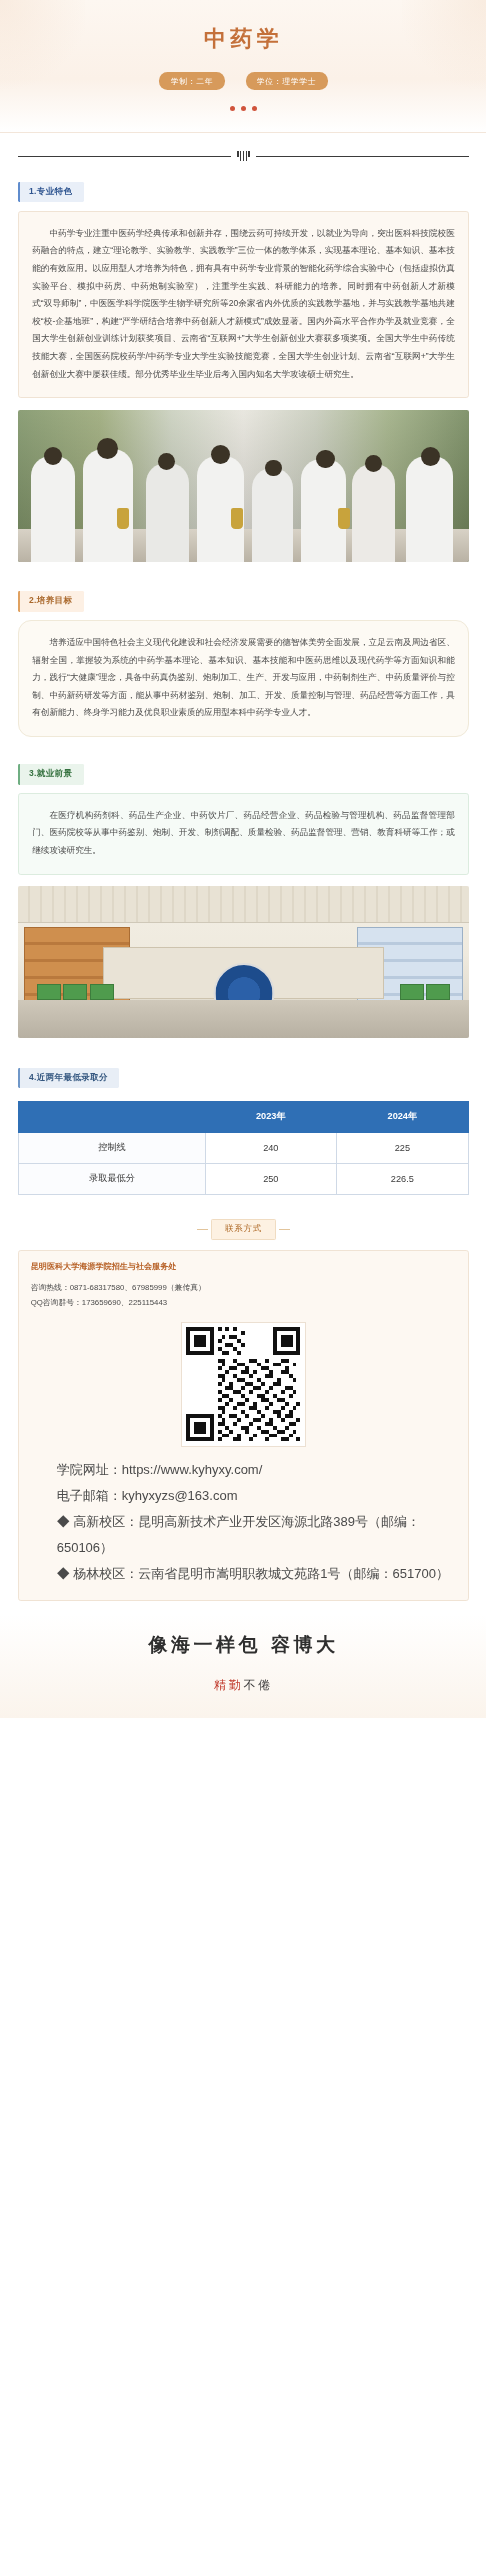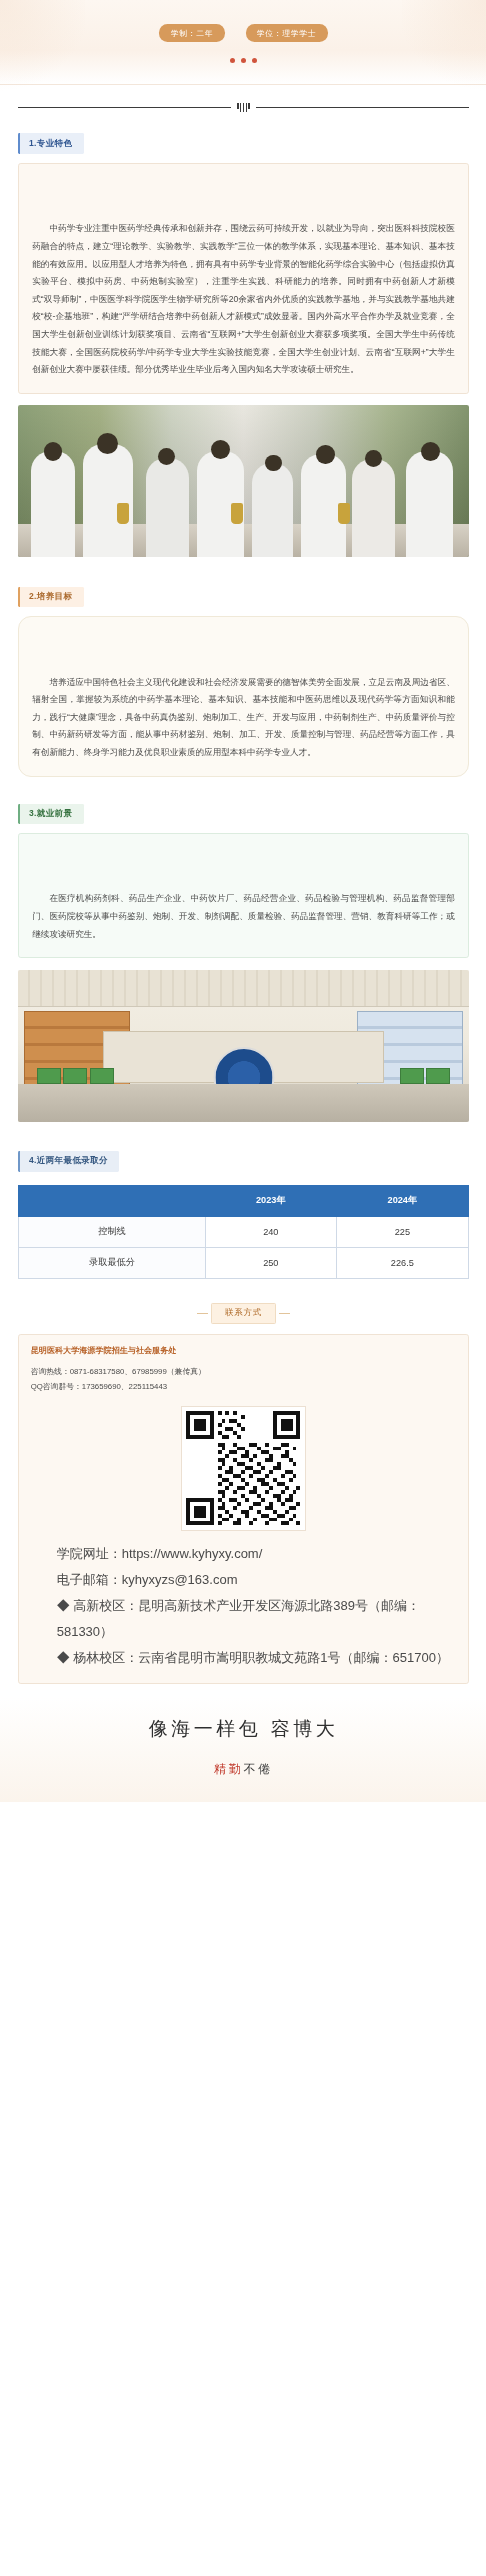--- a/index.html
+++ b/index.html
@@ -79,21 +79,20 @@
     padding: 12.8px 12.8px 14px;
   }
   .card.cream { background: #fdfaf4; border-color: #f0e9d8; border-radius: 13px; }
   .card.mint  { background: #f6fbf7; border-color: #dcecdf; }
   .card p {
     font-size: 8.6px;
     line-height: 2.05;
     text-align: justify;
     text-indent: 2em;
     color: #4a4a4a;
-    margin-top: 44px;
   }
 
   
   .photo {
     margin: 4.3px 18.4px 14px;
     height: 152px;
     border-radius: 2.1px;
     position: relative;
     overflow: hidden;
     background: #b9c3b0;
@@ -210,39 +209,40 @@
   .footer {
     padding: 18.4px 0 24px;
     text-align: center;
     background: linear-gradient(180deg,#ffffff 0%,#fbf4ec 100%);
   }
   .brush-main {
     font-family: "DejaVu Serif", "Liberation Serif", serif;
     font-size: 19px;
     letter-spacing: 3.5px;
     color: #2f2f2f;
-    font-weight: 400;
+    font-weight: 700;
   }
   .brush-sub {
     margin-top: 19px;
     font-family: "DejaVu Serif", "Liberation Serif", serif;
     font-size: 12px;
     letter-spacing: 2.8px;
     color: #3a3a3a;
   }
   .brush-sub .red { color: #c0392b; }
 </style>
 </head>
 <body>
 
 <div class="page">
 
   <div class="header">
     <div class="deco-left"></div>
     <div class="deco-right"></div>
+    <div class="title-main">中药学</div>
     <div class="pill-row">
       <span class="pill">学制：二年</span>
       <span class="pill">学位：理学学士</span>
     </div>
     <div class="dots">
       <i></i>
       <i></i>
       <i></i>
     </div>
   </div>
@@ -497,21 +497,21 @@
             <rect x="20" y="28" width="1" height="1"></rect>
           <rect x="24" y="28" width="2" height="1"></rect>
             <rect x="28" y="28" width="1" height="1"></rect>
         </g>
       </svg>
     </div>
 
     <div class="contact-foot">
       <div>学院网址：https://www.kyhyxy.com/</div>
       <div>电子邮箱：kyhyxyzs@163.com</div>
-      <div>◆ 高新校区：昆明高新技术产业开发区海源北路389号（邮编：581330）</div>
+      <div>◆ 高新校区：昆明高新技术产业开发区海源北路389号（邮编：650106）</div>
       <div>◆ 杨林校区：云南省昆明市嵩明职教城文苑路1号（邮编：651700）</div>
     </div>
   </div>
 
   <div class="footer">
     <div class="brush-main">像海一样包 容博大</div>
     <div class="brush-sub">
       <span class="red">精勤</span><span>不倦</span>
     </div>
   </div>

